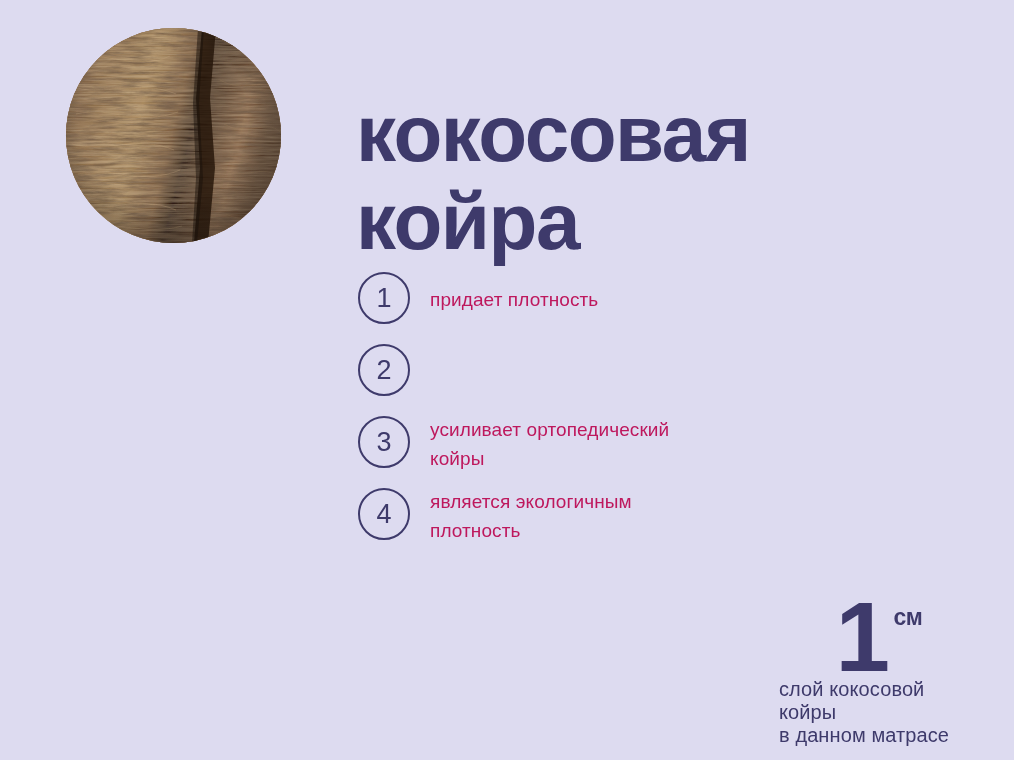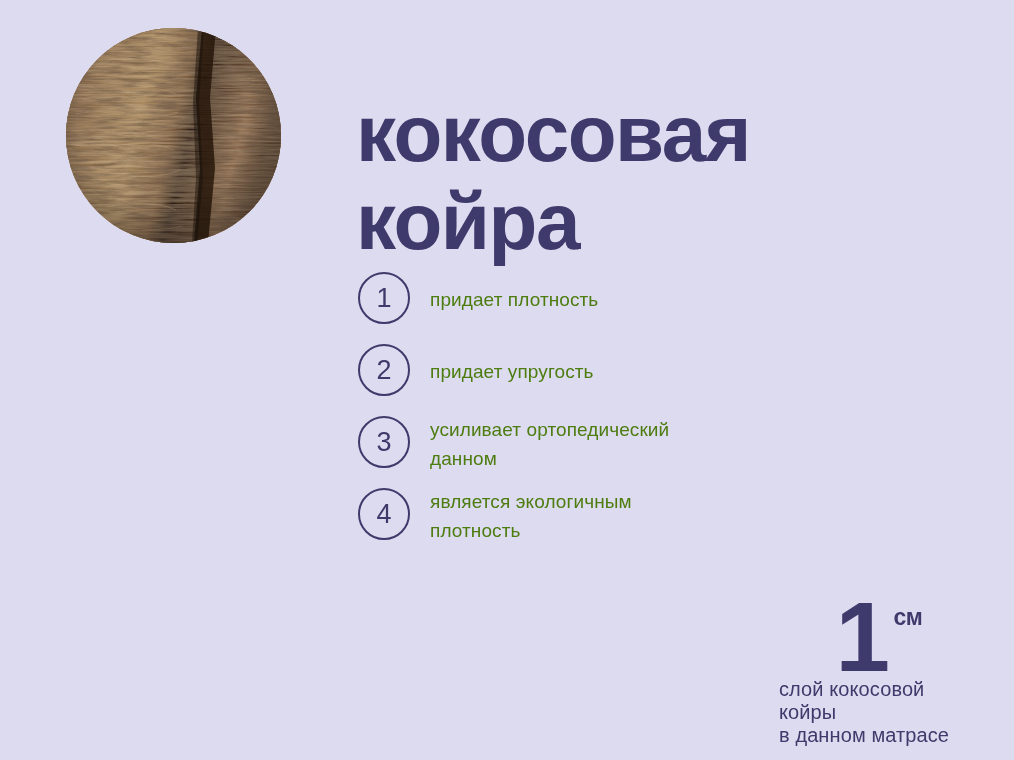--- a/index.html
+++ b/index.html
@@ -85,21 +85,21 @@
     text-align: center;
     font-weight: normal;
     letter-spacing: 0;
   }
 
   .benefit-text {
     position: absolute;
     left: 72px;
     top: 0;
     width: 420px;
-    color: #4d7c0f;
+    color: #be185d;
     font-size: 19px;
     line-height: 29px;
     white-space: pre-line;
     letter-spacing: 0.1px;
   }
 
   .benefit-row.single .benefit-text { top: 13px; }
   .benefit-row.double .benefit-text { top: -1px; }
 
   
@@ -220,27 +220,26 @@
 
   <div id="benefits">
 
     <div class="benefit-row single">
       <div class="benefit-badge">1</div>
       <div class="benefit-text">придает плотность</div>
     </div>
 
     <div class="benefit-row single">
       <div class="benefit-badge">2</div>
-      <div class="benefit-text">придает упругость</div>
     </div>
 
     <div class="benefit-row double">
       <div class="benefit-badge">3</div>
       <div class="benefit-text">усиливает ортопедический
-данном</div>
+койры</div>
     </div>
 
     <div class="benefit-row double">
       <div class="benefit-badge">4</div>
       <div class="benefit-text">является экологичным
 плотность</div>
     </div>
 
   </div>
 

